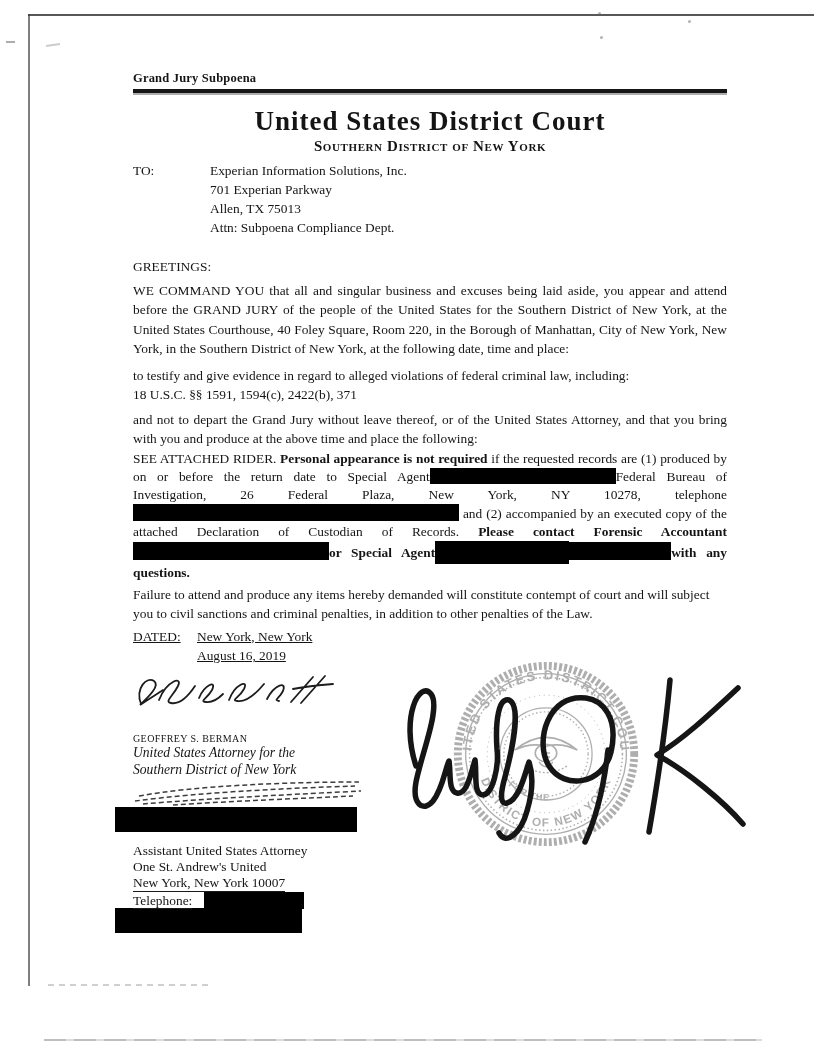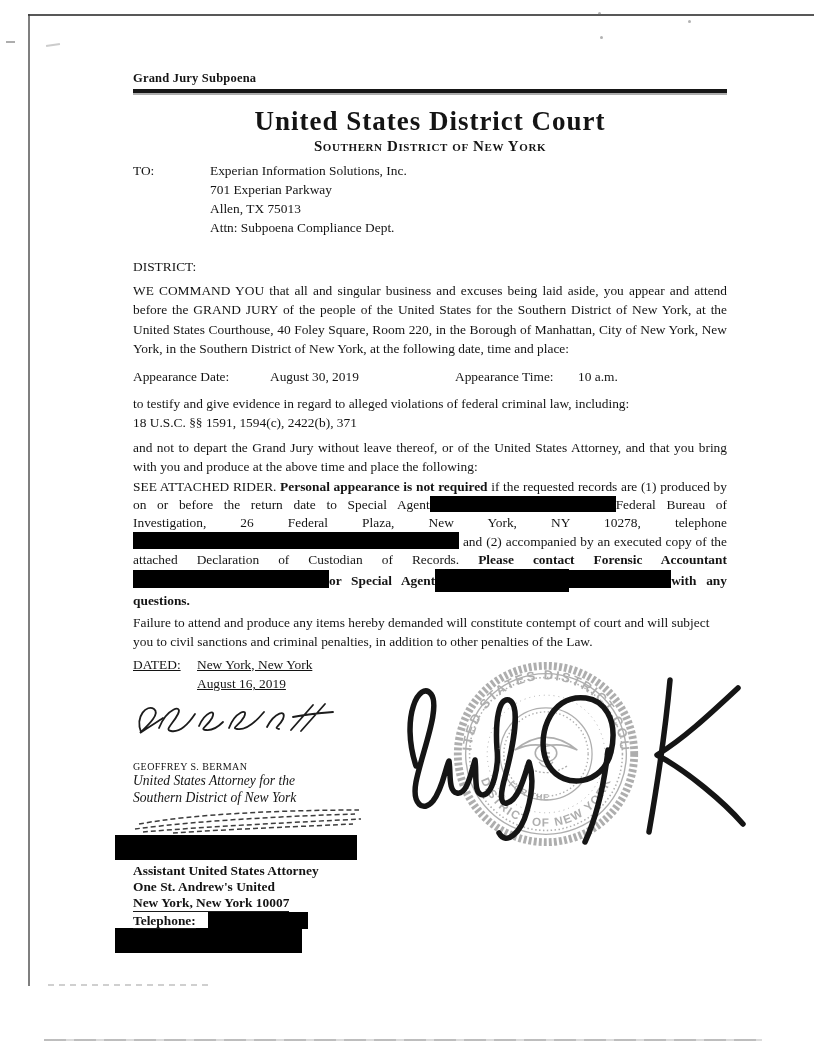--- a/index.html
+++ b/index.html
@@ -50,21 +50,21 @@
 
   .dated-row{margin-top:3px;display:flex;text-decoration:underline;}
   .dated-label{width:64px;}
 
   .sig-block{margin-top:6px;}
   .sig-name{font-size:10px;letter-spacing:.4px;margin-top:15px;}
   .sig-title{font-style:italic;font-size:13.6px;line-height:17px;}
   .scribble-wrap{margin-top:2px;height:26px;}
   .bar-1{width:242px;height:25px;background:#000;margin-left:-18px;margin-top:1px;}
   .ausa div{line-height:16.2px;font-size:13.4px;}
-  .ausa{margin-top:3px;font-weight:bold;}
+  .ausa{margin-top:11px;}
   .ny-underline{display:inline-block;border-bottom:1.6px solid #1a1a1a;padding-bottom:0px;}
   .tel-label{border-bottom:1.6px solid #1a1a1a;}
   .tel-redact{display:inline-block;background:#000;width:100px;height:17px;vertical-align:-4px;margin-left:12px;}
   .bar-2{width:187px;height:25px;background:#000;margin-left:-18px;margin-top:-1px;}
 
   .seal-group{position:absolute;left:386px;top:650px;width:368px;height:205px;}
   .seal-svg{position:absolute;left:62px;top:6px;opacity:.8;}
   .big-sig-svg{position:absolute;left:0;top:4px;}
 </style>
 </head>
@@ -92,30 +92,24 @@
     <div class="to-row body-text">
       <div class="to-label">TO:</div>
       <div class="addr">
         <div>Experian Information Solutions, Inc.</div>
         <div>701 Experian Parkway</div>
         <div>Allen, TX 75013</div>
         <div>Attn: Subpoena Compliance Dept.</div>
       </div>
     </div>
 
-    <div class="greetings body-text">DISTRICT:</div>
+    <div class="greetings body-text">GREETINGS:</div>
 
     <div class="para-justify body-text">WE COMMAND YOU that all and singular business and excuses being laid aside, you appear and attend before the GRAND JURY of the people of the United States for the Southern District of New York, at the United States Courthouse, 40 Foley Square, Room 220, in the Borough of Manhattan, City of New York, New York, in the Southern District of New York, at the following date, time and place:</div>
 
-    <div class="appearance-row body-text">
-      <span class="ap-date-label">Appearance Date:</span>
-      <span class="ap-date-value">August 30, 2019</span>
-      <span class="ap-time-label">Appearance Time:</span>
-      <span class="ap-time-value">10 a.m.</span>
-    </div>
 
     <div class="testify body-text">
       <div>to testify and give evidence in regard to alleged violations of federal criminal law, including:</div>
       <div>18 U.S.C. §§ 1591, 1594(c), 2422(b), 371</div>
     </div>
 
     <div class="depart body-text">and not to depart the Grand Jury without leave thereof, or of the United States Attorney, and that you bring with you and produce at the above time and place the following:</div>
 
     <div class="rider body-text"><span>SEE ATTACHED RIDER.  </span><span style="font-weight: bold;">Personal appearance is not required</span><span> if the requested records are (1) produced by on or before the return date to Special Agent</span><span class="redact" style="width: 186px; height: 16px;"></span><span>Federal Bureau of Investigation, 26 Federal Plaza, New York, NY 10278, telephone </span><span class="redact" style="width: 326px; height: 17px;"></span><span> and (2) accompanied by an executed copy of the attached Declaration of Custodian of Records.  </span><span style="font-weight: bold;">Please contact Forensic Accountant </span><span class="redact" style="width: 196px; height: 18px;"></span><span style="font-weight: bold;">or Special Agent</span><span class="redact" style="width: 134px; height: 23px; vertical-align: -7px;"></span><span class="redact" style="width: 102px; height: 18px;"></span><span style="font-weight: bold;">with any questions.</span></div>
 

